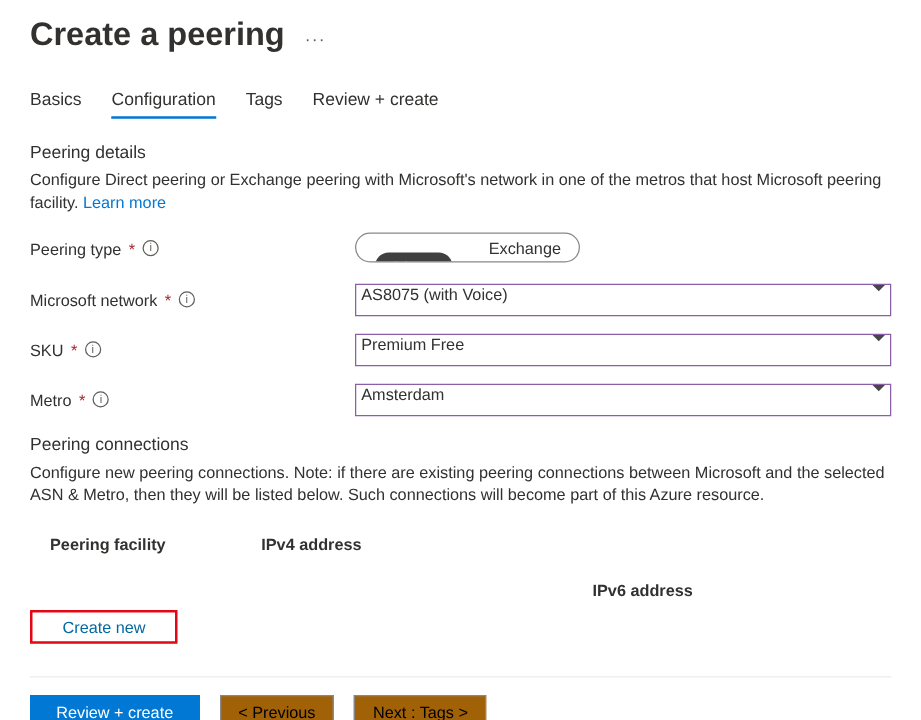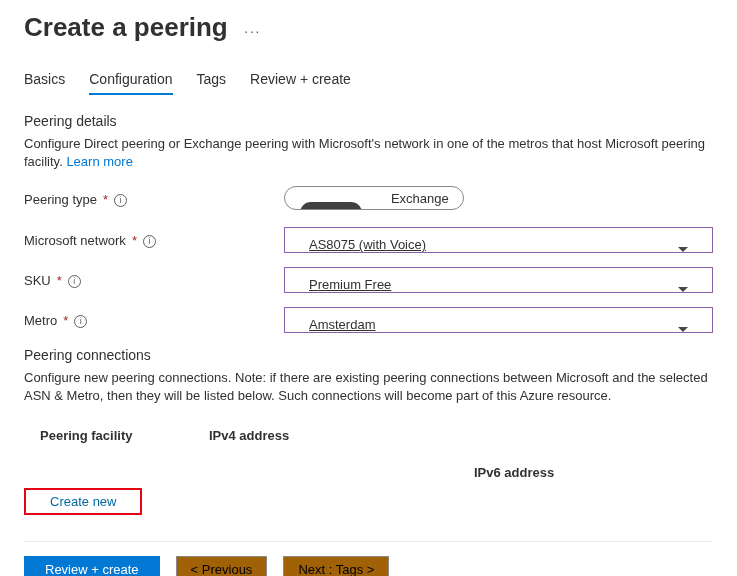--- a/index.html
+++ b/index.html
@@ -19,34 +19,34 @@
   .tabs { display: flex; gap: 24px; border-bottom: 0; margin-bottom: 18px;}
   .tab { padding: 6px 0 8px 0; font-size: 14px; color: #323130; cursor: pointer; position: relative;}
   .tab.active::after {
     content: ""; position: absolute; left: 0; right: 0; bottom: 0;
     height: 2px; background: #0078d4;
   }
   .section-title { font-size: 14px; margin: 4px 0 6px 0; color: #323130;}
   .desc { font-size: 13px; color: #323130; line-height: 1.35; margin-bottom: 16px;}
   .link { color: #0078d4; text-decoration: none; cursor: pointer;}
   .form-row { display: flex; align-items: center; margin-bottom: 14px;}
-  .form-label { width: 260px; font-size: 13px; color: #323130; display: flex; align-items: flex-end; gap: 4px;}
+  .form-label { width: 260px; font-size: 13px; color: #323130; display: flex; align-items: flex-start; gap: 4px;}
   .req { color: #a4262c; margin-left: 2px;}
   .info-icn {
     display: inline-flex; align-items: center; justify-content: center;
     width: 13px; height: 13px; border: 1px solid #605e5c; border-radius: 50%;
     font-size: 9px; color: #605e5c; line-height: 1; cursor: pointer; margin-left: 2px;
   }
   .form-control { flex: 1; }
   .select {
     width: 100%; height: 26px;
     border: 1px solid #8b5fa8;
     background: #fff;
-    display: flex; align-items: flex-end; justify-content: space-between;
-    padding: 0 24px; font-size: 13px; cursor: pointer; text-decoration: underline;
+    display: flex; align-items: flex-start; justify-content: space-between;
+    padding: 0 4px; font-size: 13px; cursor: pointer;
   }
   .chevron-down {
     width: 0; height: 0;
     border-left: 5px solid transparent;
     border-right: 5px solid transparent;
     border-top: 5px solid #494745;
     margin-left: 10px;
   }
   
   .pill-group {

